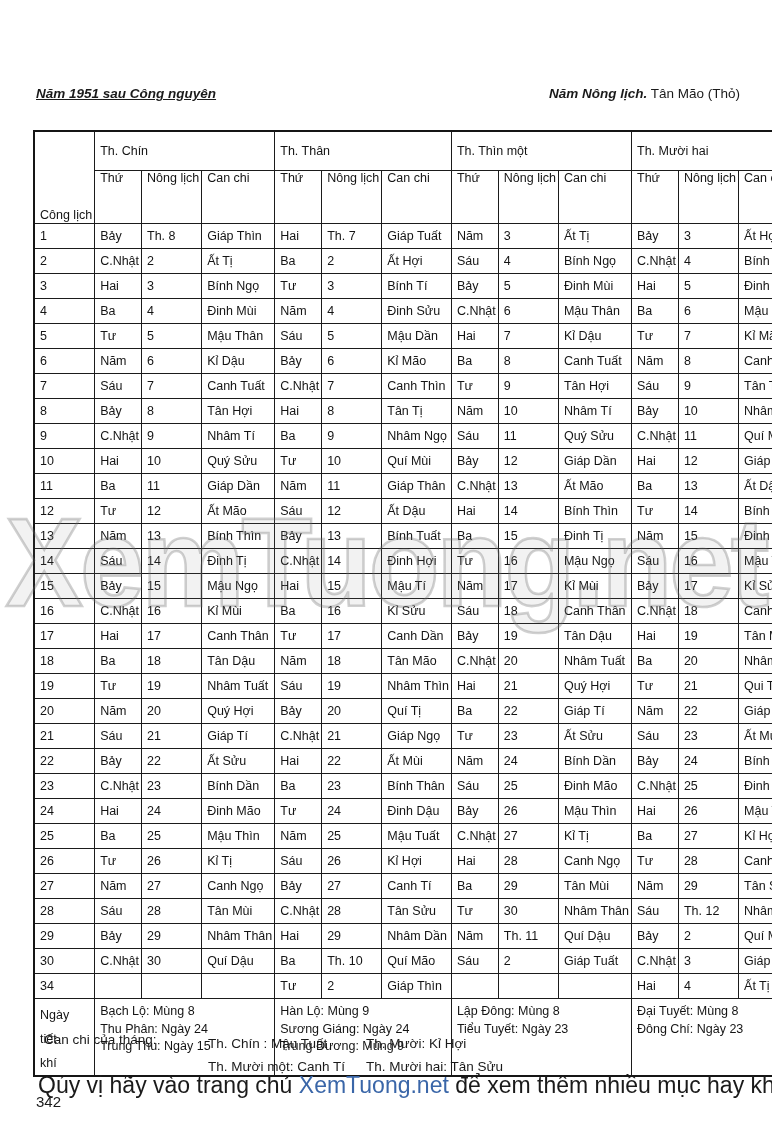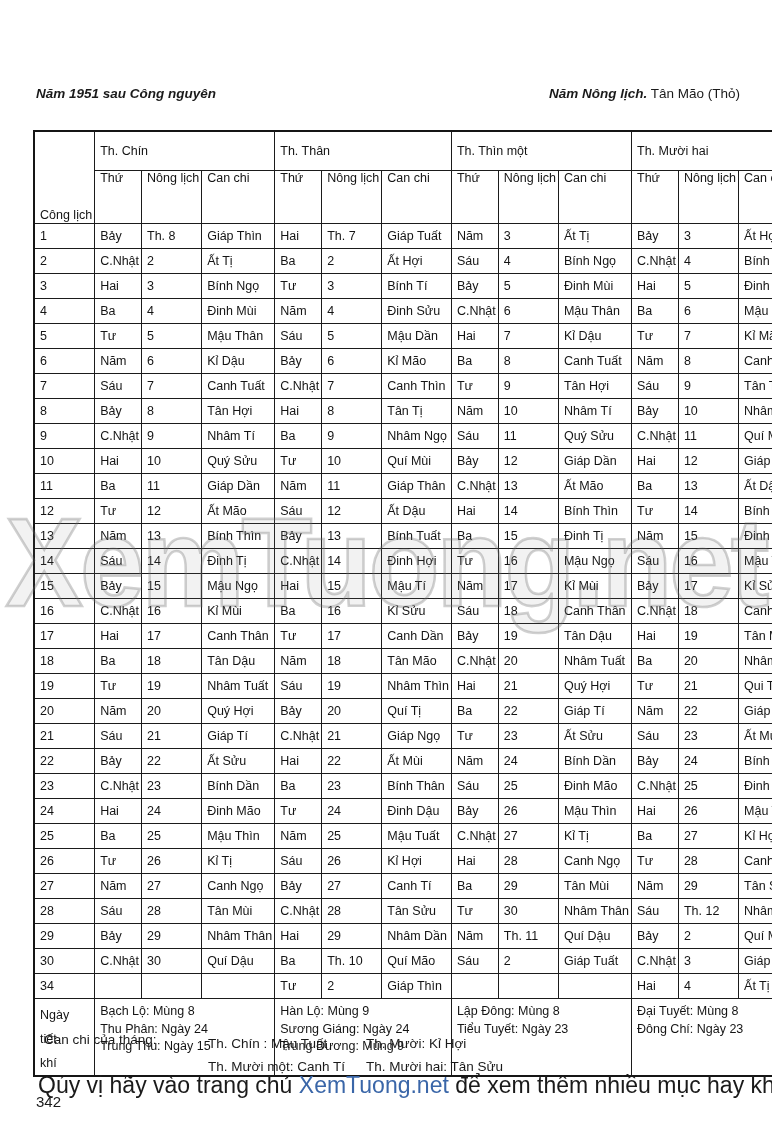--- a/index.html
+++ b/index.html
@@ -1,21 +1,21 @@
 <!DOCTYPE html>
 <html><head>
 <meta charset="utf-8">
 <style>
   html,body{margin:0;padding:0;}
   body{
     width:772px;height:1141px;position:relative;background:#ffffff;
     font-family:"Liberation Sans",sans-serif;color:#1a1a1a;overflow:hidden;
   }
   .titlebar{position:absolute;top:86px;left:36px;width:704px;font-size:13.5px;}
-  .title-left{position:absolute;left:0;top:0;font-style:italic;font-weight:bold;}
+  .title-left{position:absolute;left:0;top:0;font-style:italic;font-weight:bold;text-decoration:underline;}
   .title-right{position:absolute;right:0;top:0;white-space:nowrap;}
   .title-right b{font-style:italic;}
   table.cal{
     position:absolute;left:33px;top:130px;border-collapse:collapse;table-layout:fixed;
     border:2.5px solid #151515;z-index:1;
   }
   table.cal td, table.cal th{
     border:1.5px solid #1b1b1b;font-weight:normal;text-align:left;
     padding:0 2px 0 5px;overflow:hidden;white-space:nowrap;
     font-size:12.5px;color:#141414;

